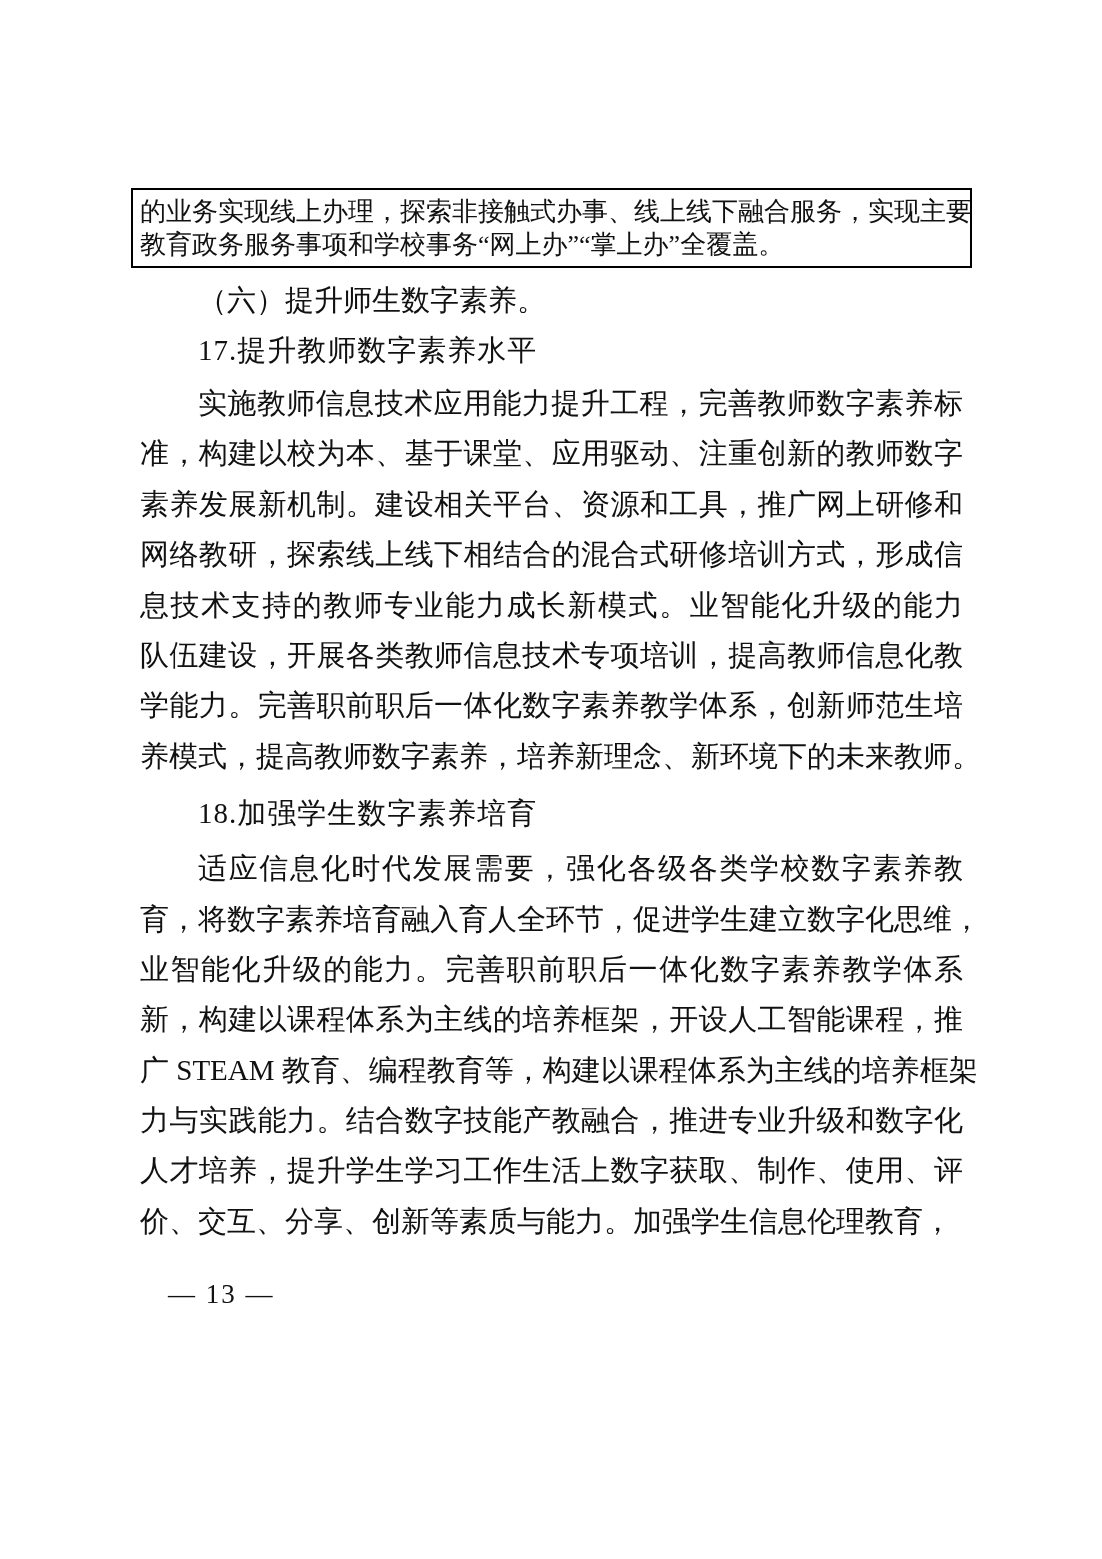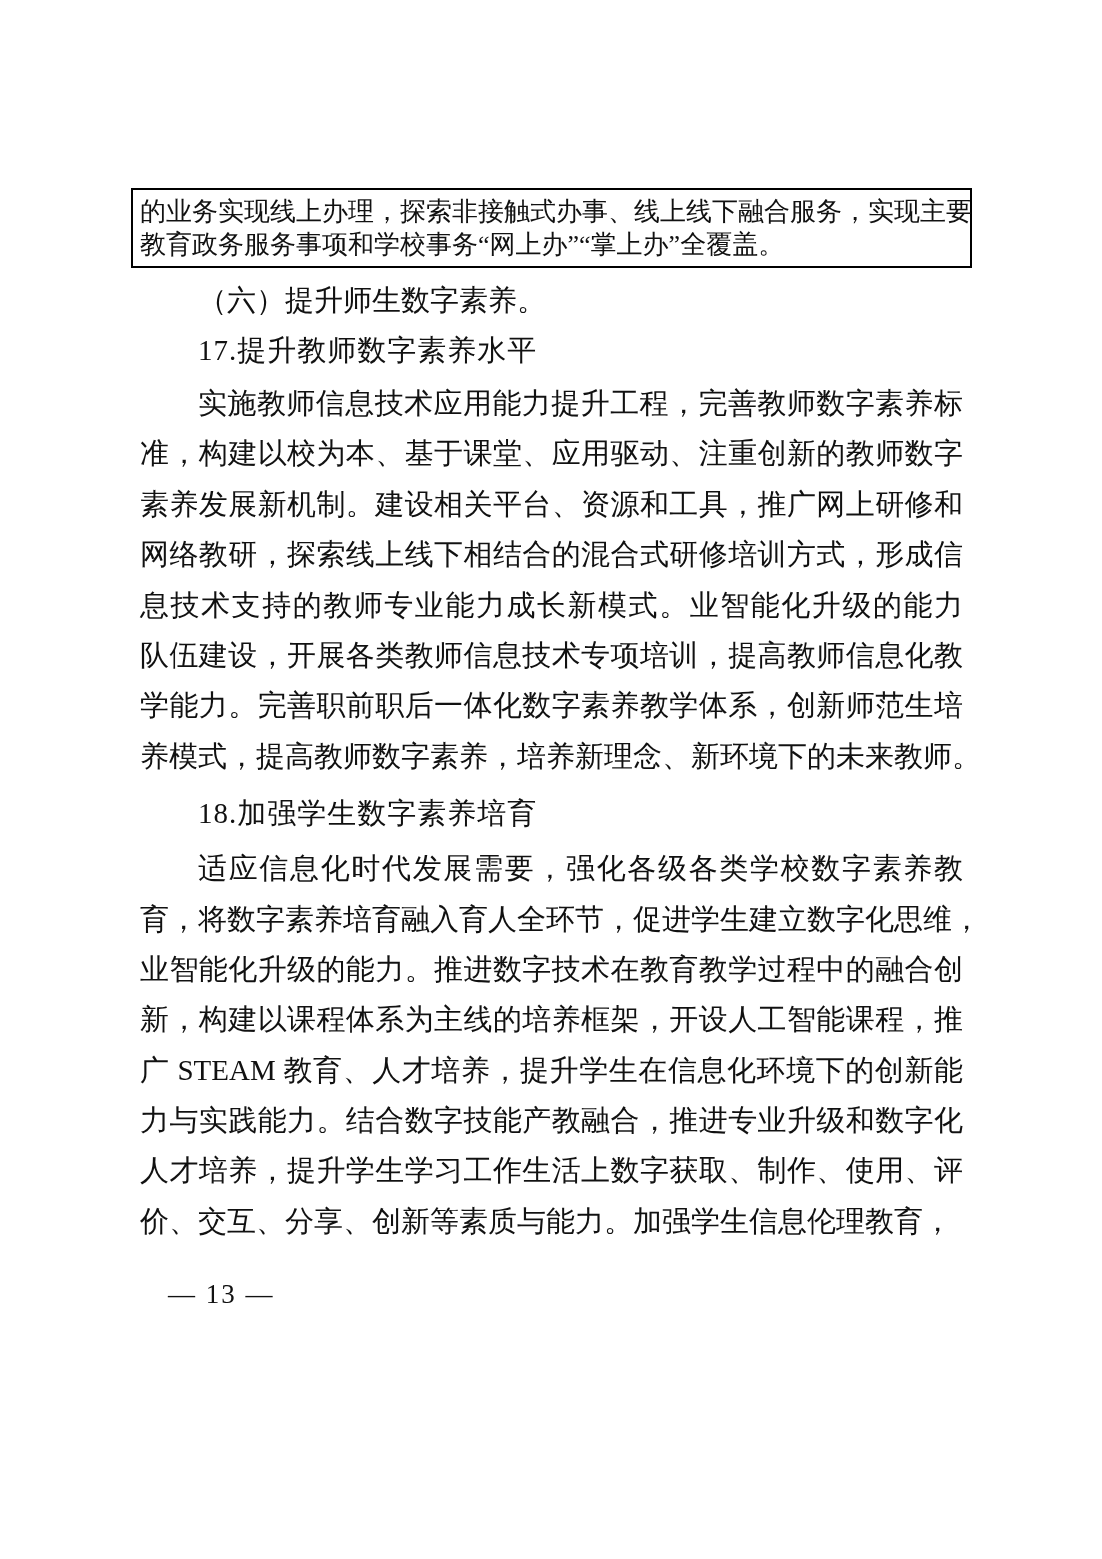--- a/index.html
+++ b/index.html
@@ -95,23 +95,23 @@
       <div class="line">队伍建设，开展各类教师信息技术专项培训，提高教师信息化教</div>
       <div class="line">学能力。完善职前职后一体化数字素养教学体系，创新师范生培</div>
       <div class="line last">养模式，提高教师数字素养，培养新理念、新环境下的未来教师。</div>
     </div>
 
   <div class="content-block heading item-heading second">18.加强学生数字素养培育</div>
 
   <div class="content-block para para-2">
       <div class="line first">适应信息化时代发展需要，强化各级各类学校数字素养教</div>
       <div class="line">育，将数字素养培育融入育人全环节，促进学生建立数字化思维，</div>
-      <div class="line">业智能化升级的能力。推进数字技术在教育教学过程中的融合创</div>
+      <div class="line">业智能化升级的能力。完善职前职后一体化数字素养教学体系</div>
       <div class="line">新，构建以课程体系为主线的培养框架，开设人工智能课程，推</div>
-      <div class="line">广 STEAM 教育、人才培养，提升学生在信息化环境下的创新能</div>
+      <div class="line">广 STEAM 教育、编程教育等，构建以课程体系为主线的培养框架</div>
       <div class="line">力与实践能力。结合数字技能产教融合，推进专业升级和数字化</div>
       <div class="line">人才培养，提升学生学习工作生活上数字获取、制作、使用、评</div>
       <div class="line last">价、交互、分享、创新等素质与能力。加强学生信息伦理教育，</div>
     </div>
 
   <div class="page-number">— 13 —</div>
 
 </div>
 
 </body></html>

